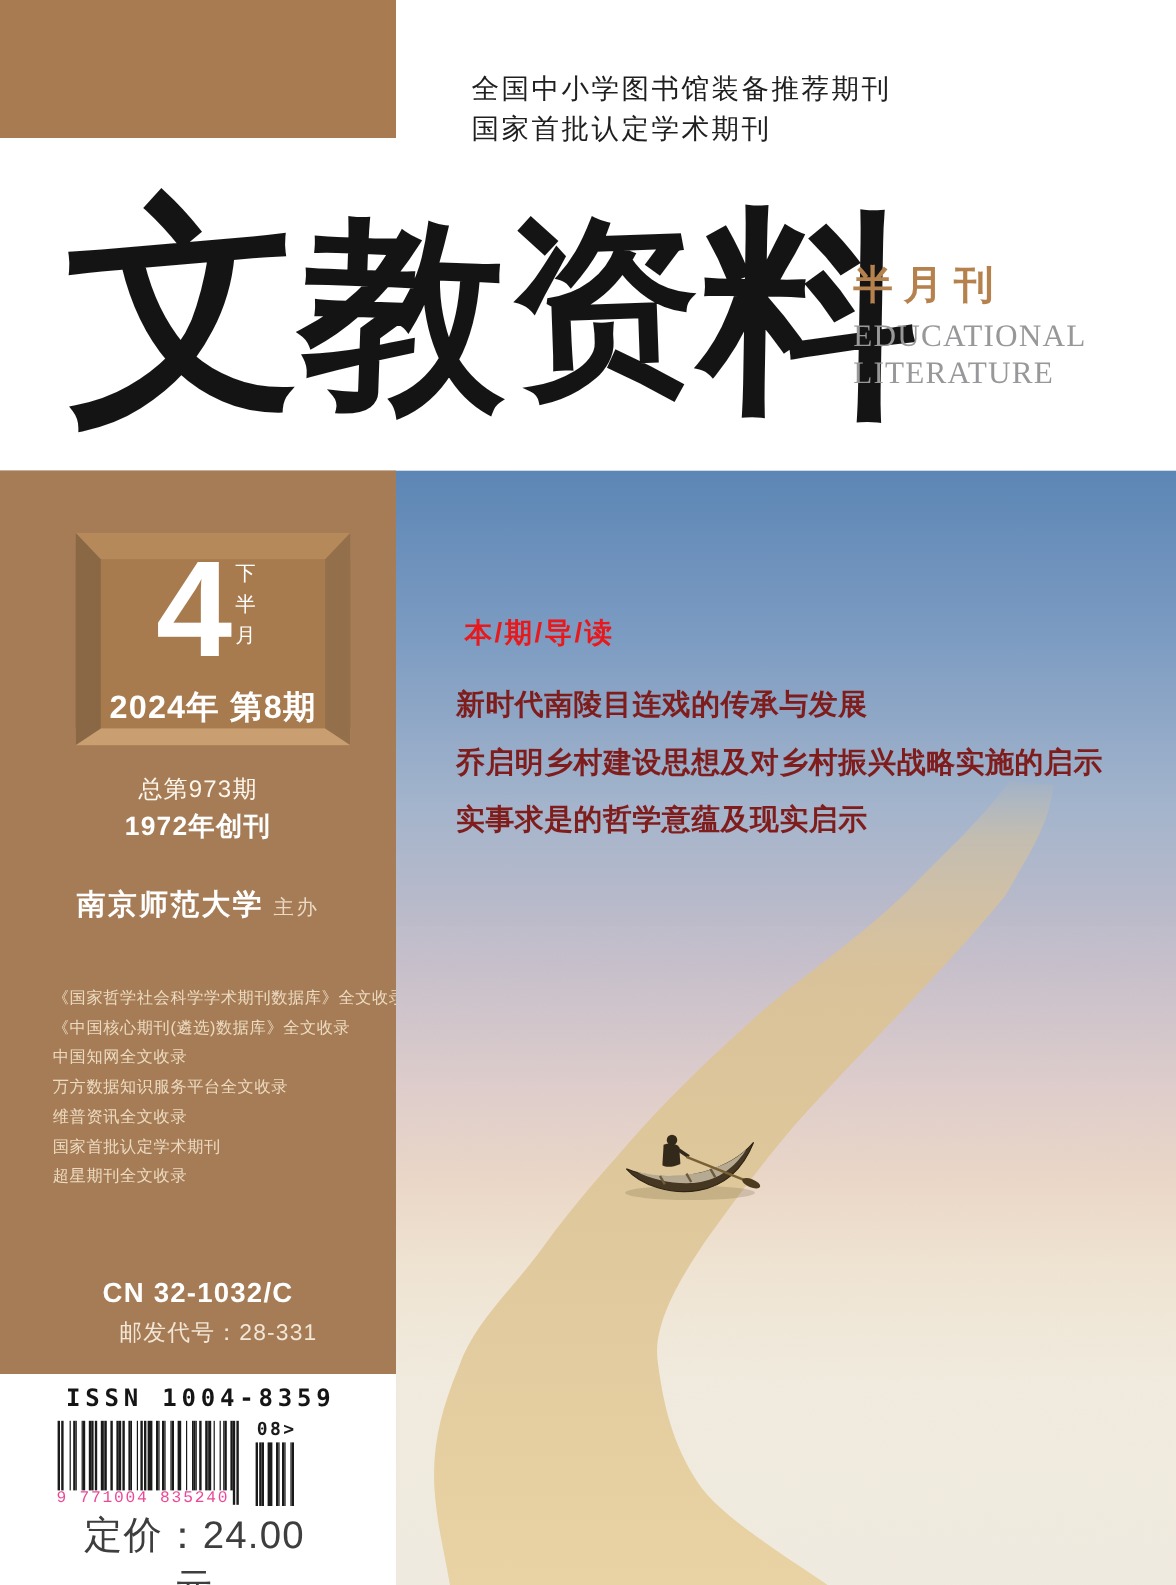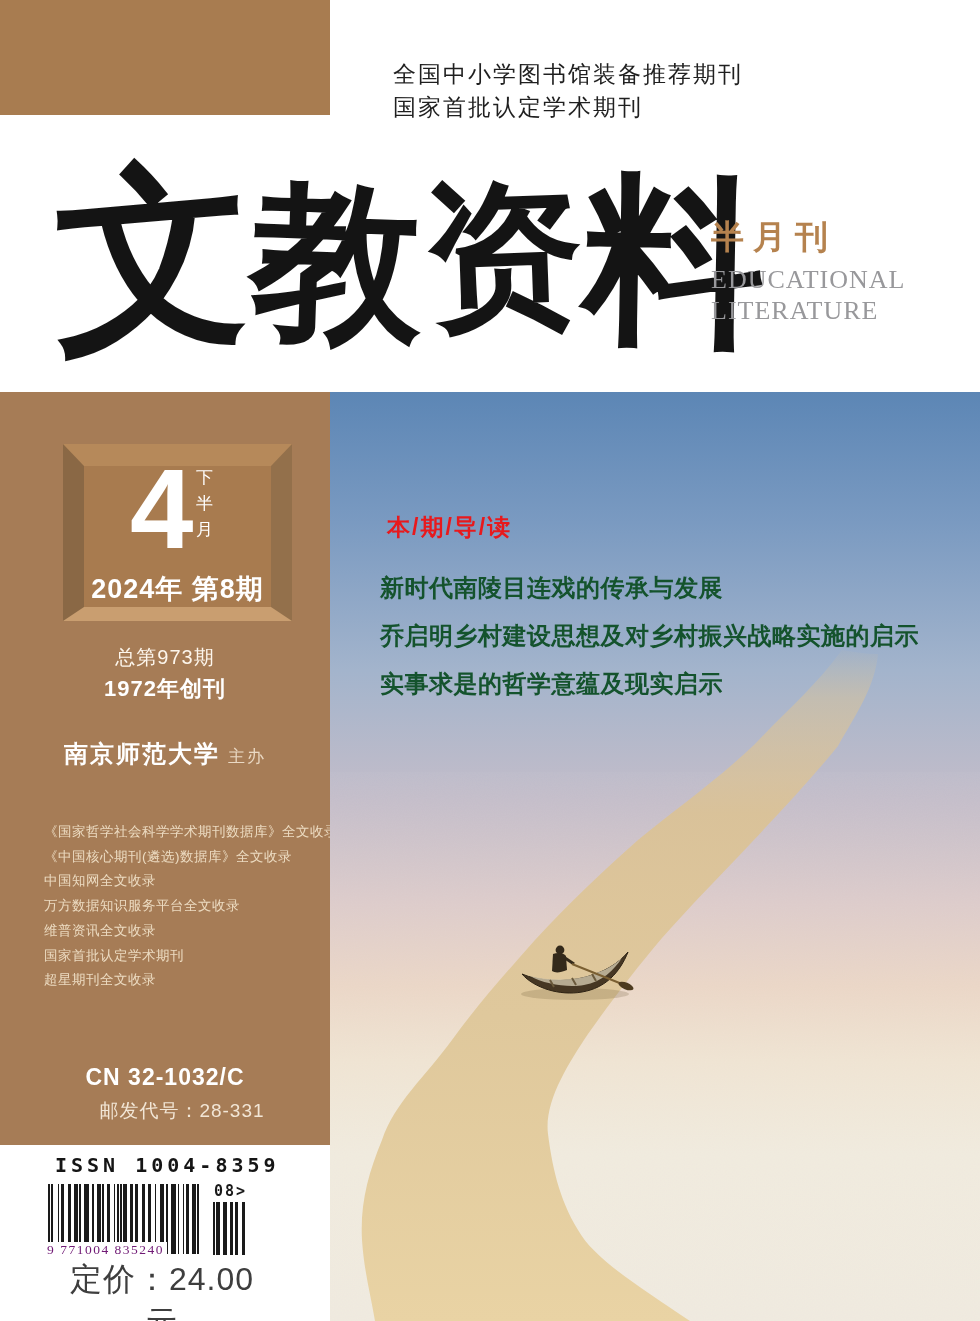--- a/index.html
+++ b/index.html
@@ -57,30 +57,30 @@
            letter-spacing:1px;color:#ffffff;}
   .postal{left:0;top:706px;width:364px;text-align:center;font-size:19px;letter-spacing:1px;
           color:#f2e6d6;}
 
   
   .photo{left:330px;top:392px;width:650px;height:929px;}
   .photo svg{display:block;}
   .guide-title{left:387px;top:512px;font-size:23px;font-weight:bold;color:#e8191c;
                letter-spacing:2px;}
   .articles{left:380px;top:564px;width:560px;}
-  .articles div{font-size:24px;font-weight:bold;color:#14532d;line-height:48px;
+  .articles div{font-size:24px;font-weight:bold;color:#7f1d1d;line-height:48px;
                 letter-spacing:0.5px;white-space:nowrap;}
 
   
   .issn{left:55px;top:1153px;font-family:"DejaVu Sans Mono",monospace;font-weight:bold;
         font-size:20px;letter-spacing:4px;color:#151515;}
   .barcode-main{left:48px;top:1184px;width:155px;height:70px;display:flex;align-items:stretch;}
   .barcode-main i{display:block;height:100%;}
-  .barcode-digits{left:44px;top:1242px;font-family:Liberation Serif, serif;font-size:13.5px;
-                  letter-spacing:1.5px;color:#701a75;background:#ffffff;padding:0 3px;}
+  .barcode-digits{left:44px;top:1242px;font-family:Liberation Mono, monospace;font-size:13.5px;
+                  letter-spacing:1.5px;color:#ec4899;background:#ffffff;padding:0 3px;}
   .addon-text{left:214px;top:1182px;font-family:"DejaVu Sans Mono",monospace;font-weight:bold;
               font-size:15px;letter-spacing:2px;color:#1a1a1a;}
   .barcode-addon{left:213px;top:1202px;width:34px;height:53px;display:flex;align-items:stretch;}
   .barcode-addon i{display:block;height:100%;}
   .price{left:62px;top:1258px;width:200px;text-align:center;font-size:32px;color:#3e3e3e;
          letter-spacing:1px;}
 </style>
 </head>
 <body>
 

